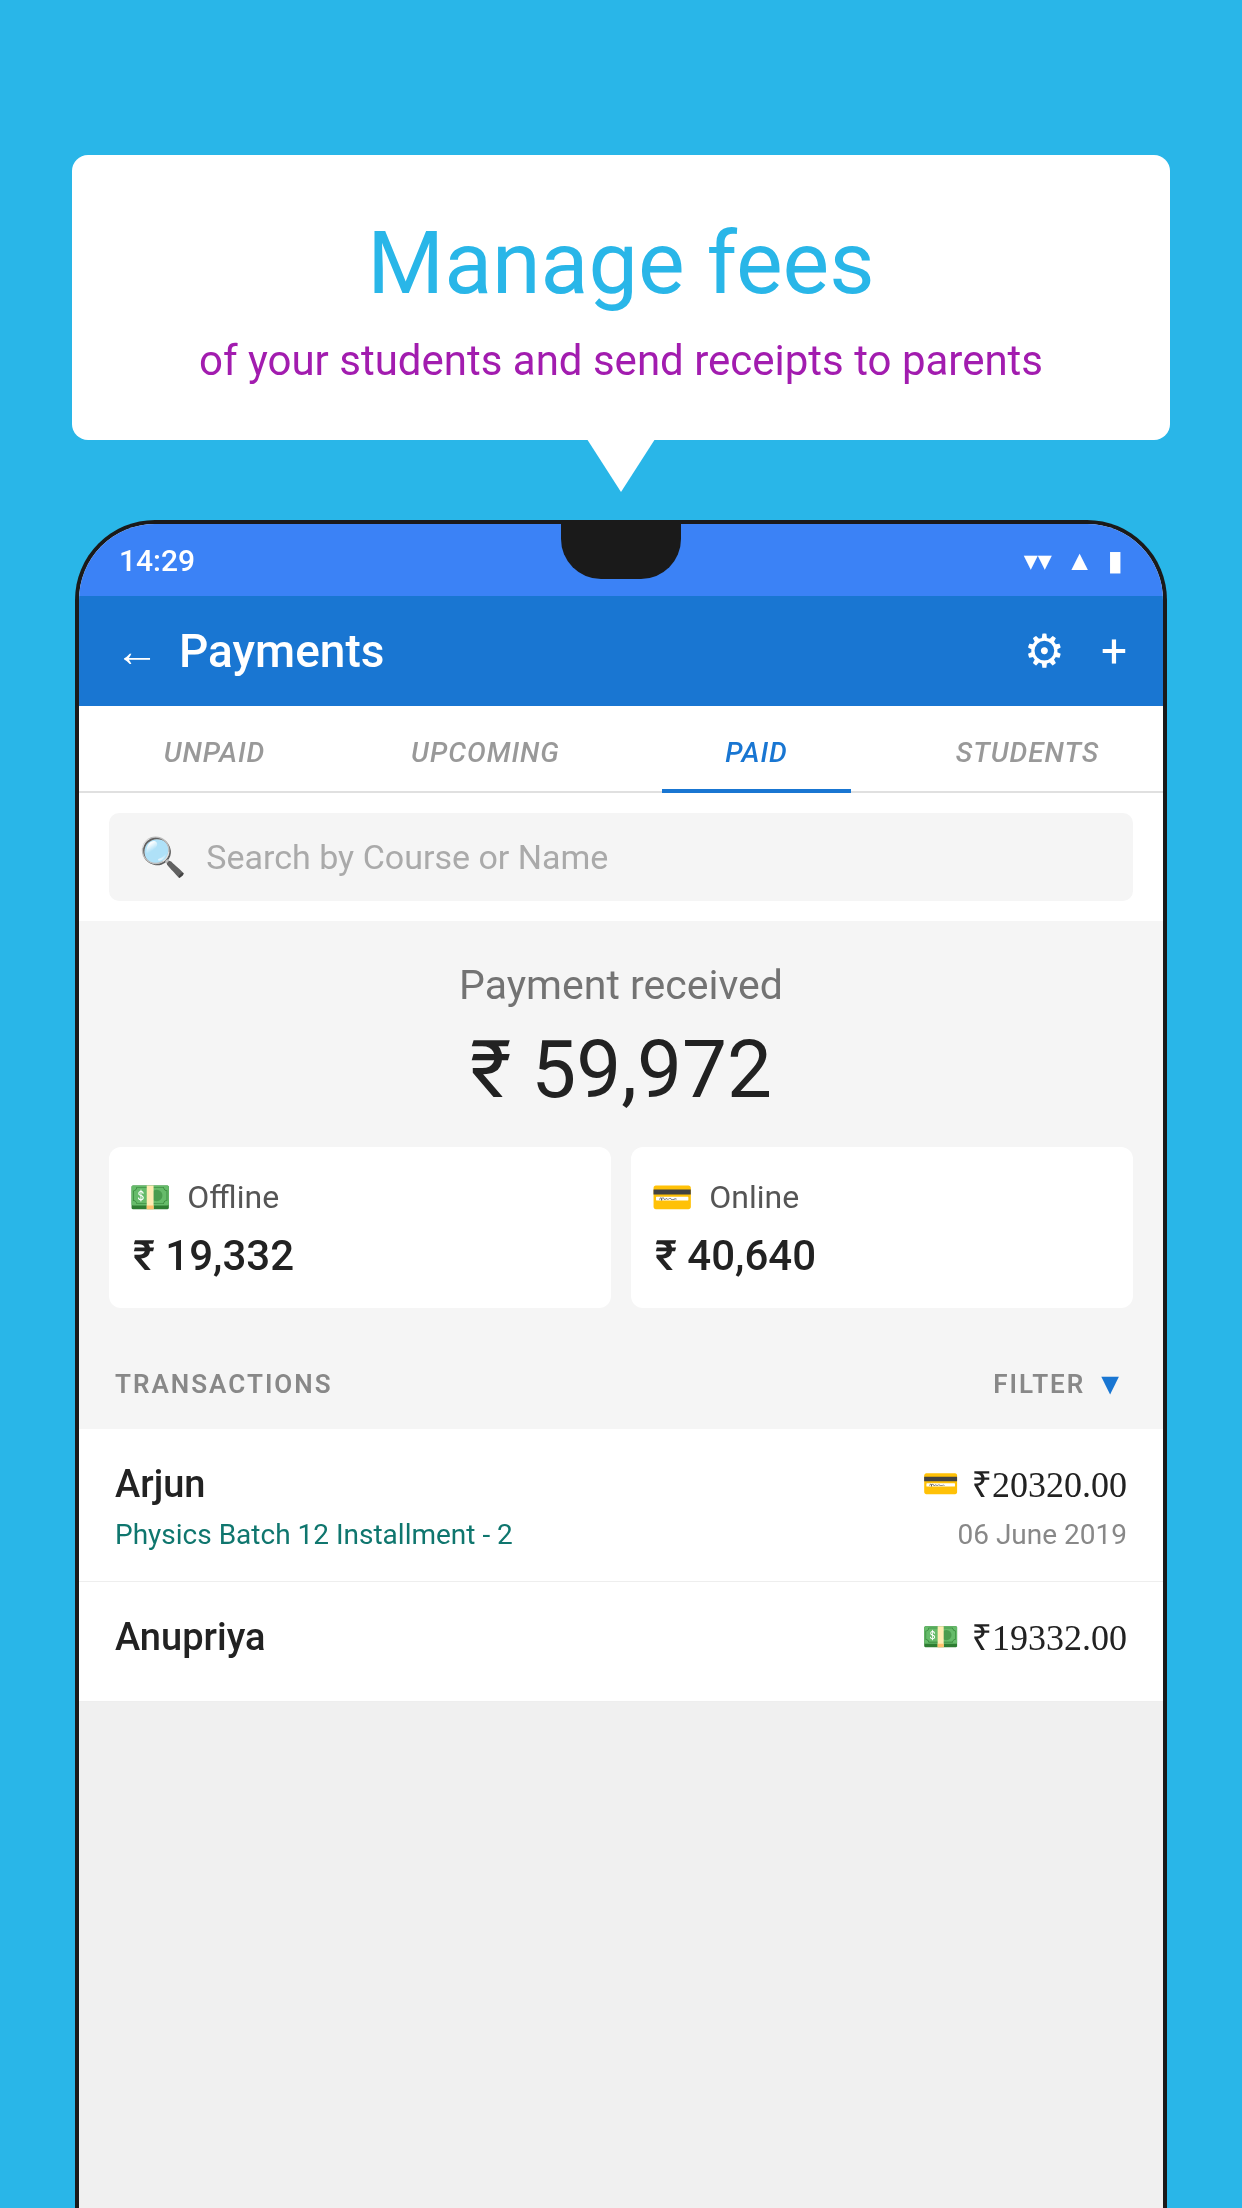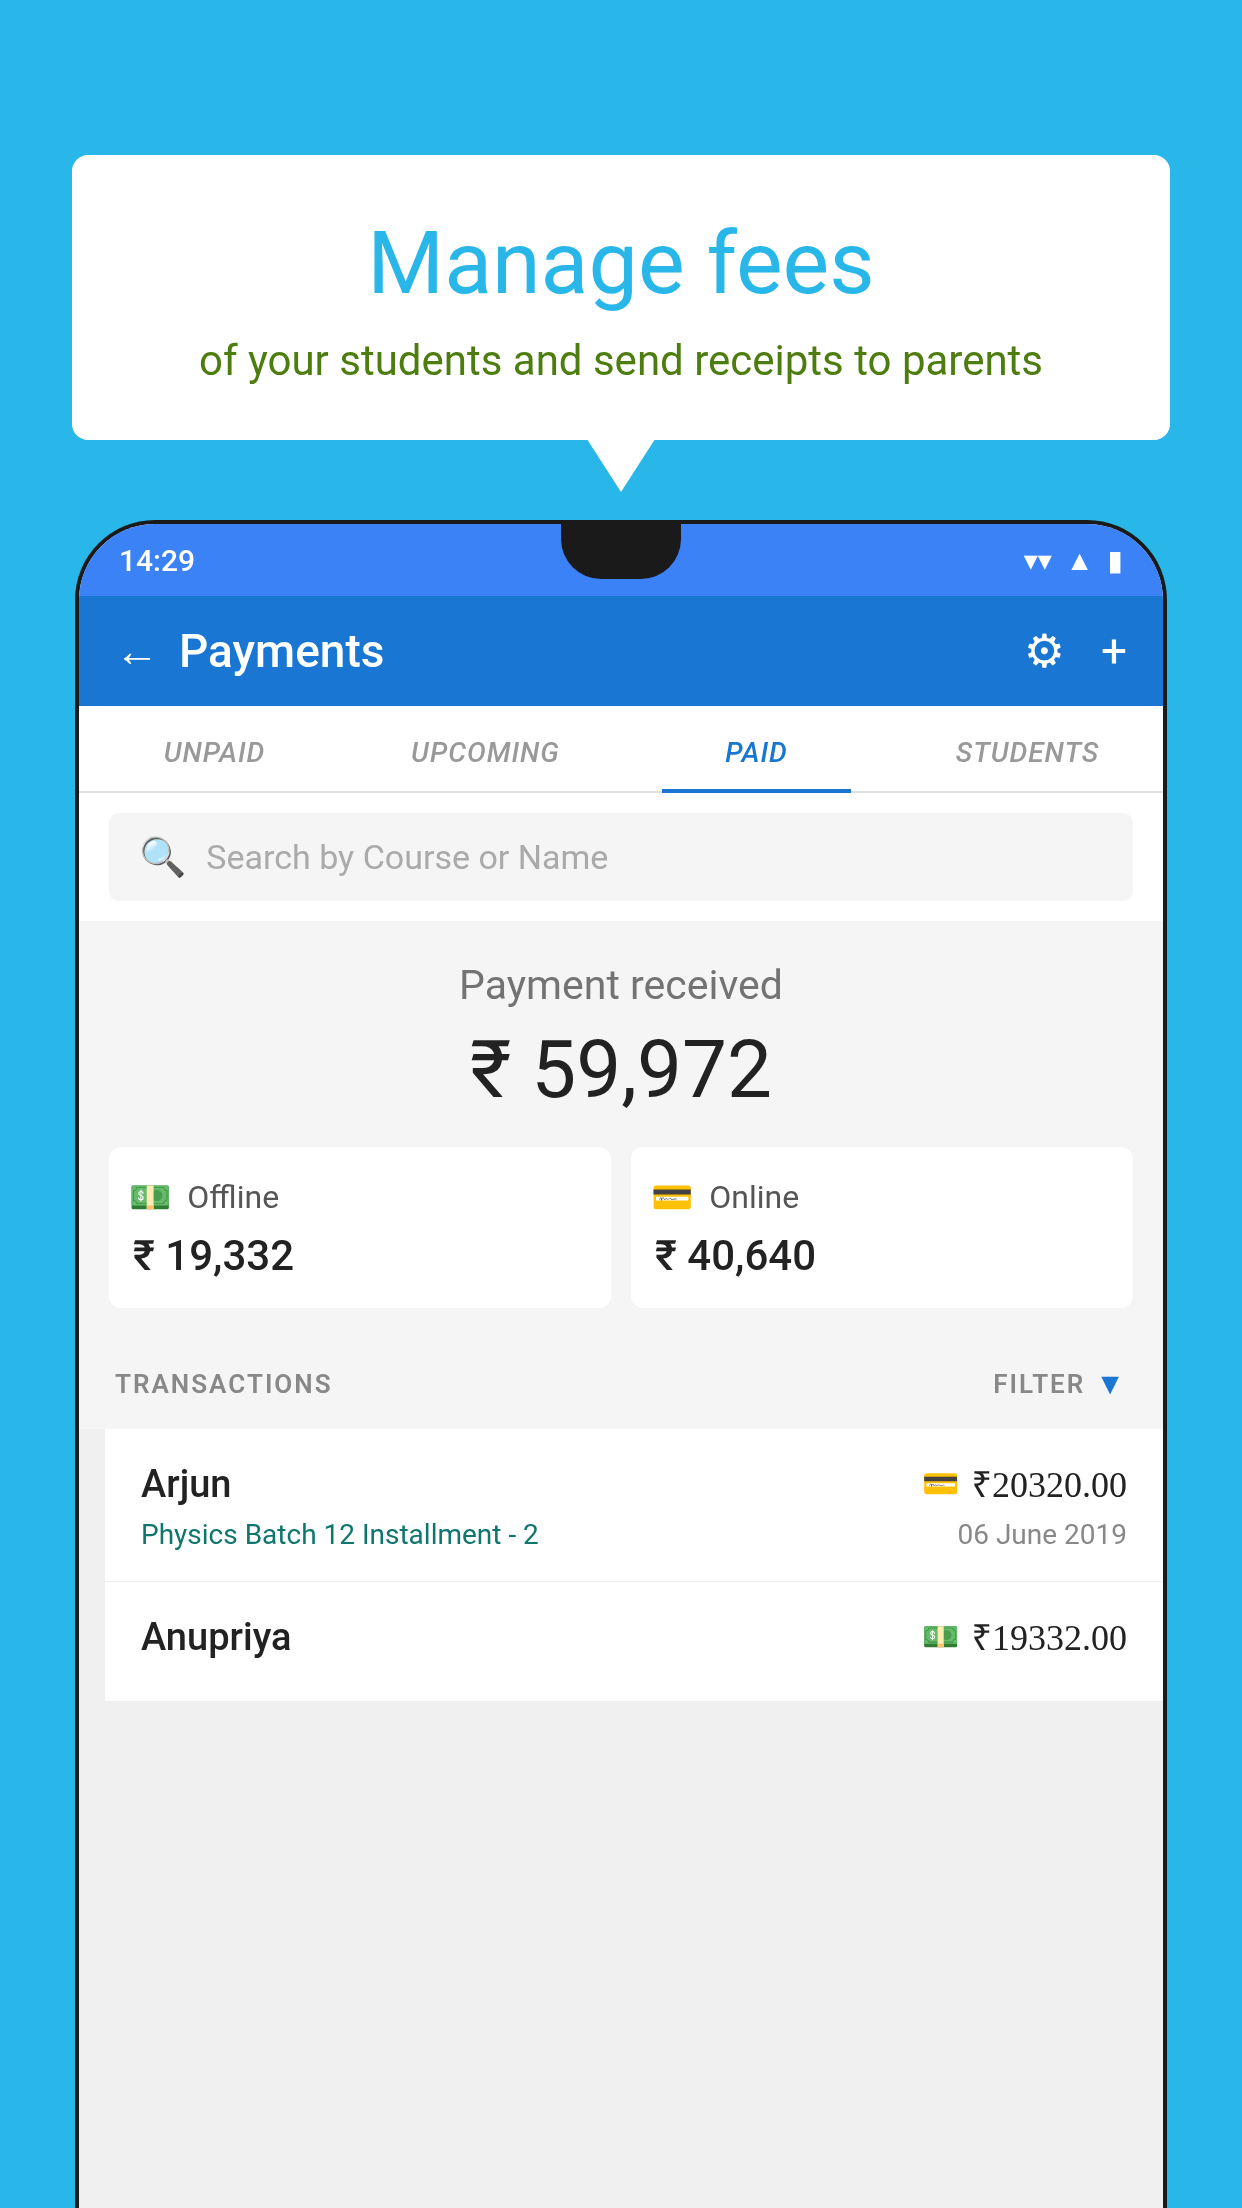--- a/index.html
+++ b/index.html
@@ -40,21 +40,21 @@
     .speech-bubble h1 {
       font-size: 88px;
       font-weight: 400;
       color: #29B6E8;
       margin-bottom: 24px;
       line-height: 1.1;
     }
 
     .speech-bubble p {
       font-size: 42px;
-      color: #4d7c0f;
+      color: #a21caf;
       font-weight: 400;
     }
 
     
     .phone-frame {
       position: absolute;
       top: 520px;
       left: 75px;
       right: 75px;
       bottom: 0;
@@ -287,21 +287,20 @@
     .filter-icon {
       color: #1976D2;
       font-size: 30px;
     }
 
     
     .transaction-row {
       background: white;
       padding: 30px 36px;
       border-bottom: 1px solid #eee;
-      margin-left: 26px;
     }
 
     .transaction-top {
       display: flex;
       justify-content: space-between;
       align-items: center;
       margin-bottom: 10px;
     }
 
     .trans-name {

